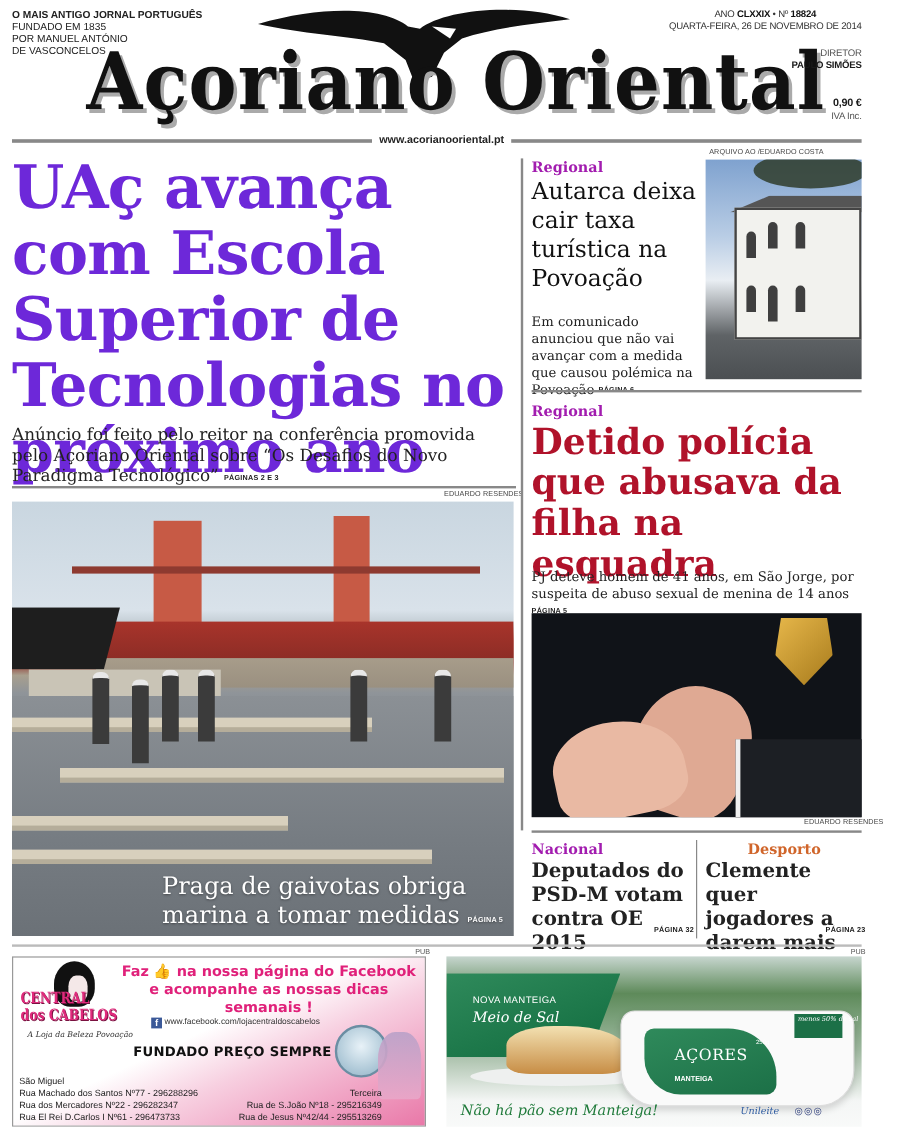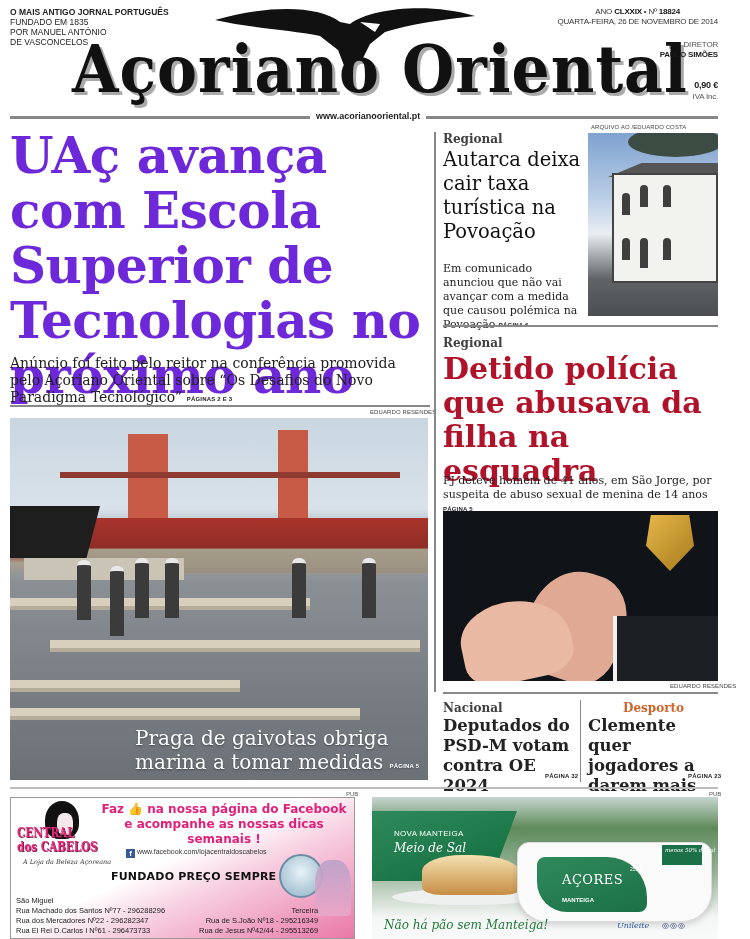--- a/index.html
+++ b/index.html
@@ -42,21 +42,21 @@
   .photo-harbor .dock { position: absolute; height: 12px; background: #d8d0bd; border-bottom: 4px solid #b5ad9a; }
   .photo-harbor .post { position: absolute; width: 14px; background: #3b3b3b; border-top: 5px solid #e8e8e8; border-radius: 6px 6px 0 0; }
   .photo-caption { left: 135px; top: 726px; width: 290px; font-size: 20px; line-height: 24px; color: #fff; text-shadow: 0 1px 2px rgba(0,0,0,0.4); }
   .photo-caption .pg { color: #fff; }
   .credit-harbor { left: 370px; top: 409px; }
 
   
   .vline-main { left: 434px; top: 132px; width: 2px; height: 560px; background: #888; }
 
   
-  .sect { font-size: 12px; font-weight: bold; color: #404040; }
+  .sect { font-size: 12px; font-weight: bold; color: #a21caf; }
   .sect-orange { color: #d0652a; }
   .r1-sect { left: 443px; top: 132px; }
   .r1-hl { left: 443px; top: 148px; width: 145px; font-size: 19.5px; line-height: 24px; color: #111; }
   .r1-deck { left: 443px; top: 262px; width: 140px; font-size: 11px; line-height: 14px; color: #222; }
   .r1-credit { left: 591px; top: 124px; }
   .photo-house { left: 588px; top: 133px; width: 130px; height: 183px; overflow: hidden;
      background: linear-gradient(180deg,#7fa2cf 0%,#b9cde5 35%,#e9eef3 55%,#5f6366 80%,#4b4f52 100%); }
   .photo-house .bld { position: absolute; left: 24px; top: 40px; width: 106px; height: 110px; background: #f2f2ee; border: 2px solid #444; }
   .photo-house .roof { position: absolute; left: 20px; top: 30px; width: 112px; height: 14px; background: #555; clip-path: polygon(30% 0,100% 0,100% 100%,0 100%); }
   .photo-house .win { position: absolute; width: 8px; height: 22px; background: #3f3f3f; border-radius: 4px 4px 0 0; }
@@ -221,39 +221,39 @@
 <div class="abs photo-hands">
   <div class="badge"></div>
   <div class="hand2"></div>
   <div class="hand1"></div>
   <div class="sleeve"></div>
 </div>
 <div class="abs credit r2-credit">EDUARDO RESENDES</div>
 <div class="abs rule-r2"></div>
 
 <div class="abs sect r3-sect">Nacional</div>
-<div class="abs r3-hl">Deputados do PSD-M votam contra OE 2024</div>
+<div class="abs r3-hl">Deputados do PSD-M votam contra OE 2015</div>
 <div class="abs pg r3-pg">PÁGINA 32</div>
 <div class="abs vline-r3"></div>
 <div class="abs sect sect-orange r4-sect">Desporto</div>
 <div class="abs r4-hl">Clemente quer jogadores a darem mais</div>
 <div class="abs pg r4-pg">PÁGINA 23</div>
 
 <div class="abs rule-bottom"></div>
 
 <div class="abs pub pub1">PUB</div>
 <div class="abs pub pub2">PUB</div>
 
 <div class="abs ad1">
   <div class="face"></div>
   <div class="logo-c">
     <span>CENTRAL</span><br>
     <span>dos CABELOS</span>
   </div>
-  <div class="logo-sub">A Loja da Beleza Açoreana</div>
+  <div class="logo-sub">A Loja da Beleza Povoação</div>
   <div class="hl">Faz 👍 na nossa página do Facebook e acompanhe as nossas dicas semanais !</div>
   <div class="fb">
     <span class="fb-icon">f</span><span>www.facebook.com/lojacentraldoscabelos</span>
   </div>
   <div class="best">FUNDADO PREÇO SEMPRE !</div>
   <div class="kit"></div>
   <div class="girl"></div>
   <div class="addr addr1">
     <span>São Miguel</span><br>
     <span>Rua Machado dos Santos Nº77 - 296288296</span><br>

